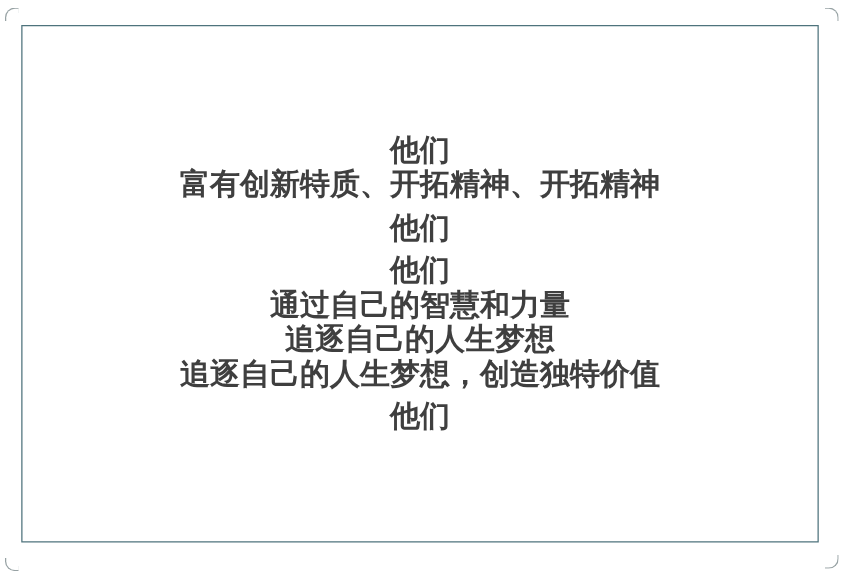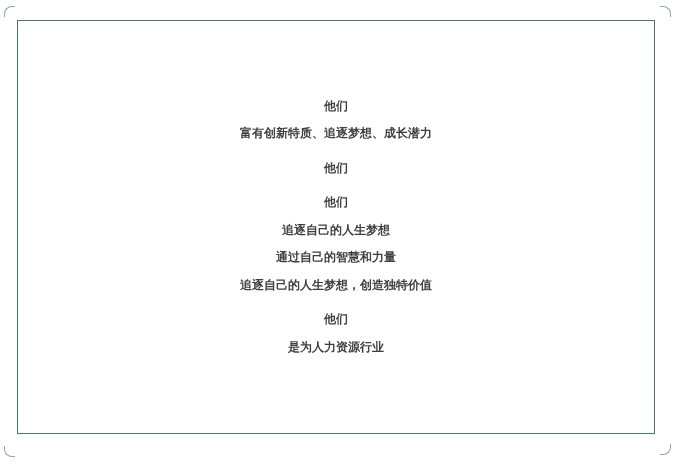--- a/index.html
+++ b/index.html
@@ -59,48 +59,47 @@
     border-bottom-right-radius: 8px;
   }
   .text-block {
     text-align: center;
   }
   .stanza {
     margin: 7px 0;
     text-align: center;
   }
   .line {
-    font-size: 12px;
+    font-size: 24px;
     font-weight: bold;
     line-height: 27.5px;
     color: var(--text-color, #3f3f3f);
     white-space: nowrap;
   }
 </style>
 </head>
 <body style="background: rgb(255, 255, 255);">
 
 <div class="corner tl"></div>
 <div class="corner tr"></div>
 <div class="corner bl"></div>
 <div class="corner br"></div>
 
 <div class="frame">
   <div class="text-block" id="text-block">
       <div class="stanza">
         <div class="line">他们</div>
-        <div class="line">富有创新特质、追逐梦想、成长潜力</div>
+        <div class="line">富有创新特质、开拓精神、开拓精神</div>
       </div>
       <div class="stanza">
         <div class="line">他们</div>
       </div>
       <div class="stanza">
         <div class="line">他们</div>
+        <div class="line">通过自己的智慧和力量</div>
         <div class="line">追逐自己的人生梦想</div>
-        <div class="line">通过自己的智慧和力量</div>
         <div class="line">追逐自己的人生梦想，创造独特价值</div>
       </div>
       <div class="stanza">
         <div class="line">他们</div>
-        <div class="line">是为人力资源行业</div>
       </div>
     </div>
 </div>
 
 </body></html>

